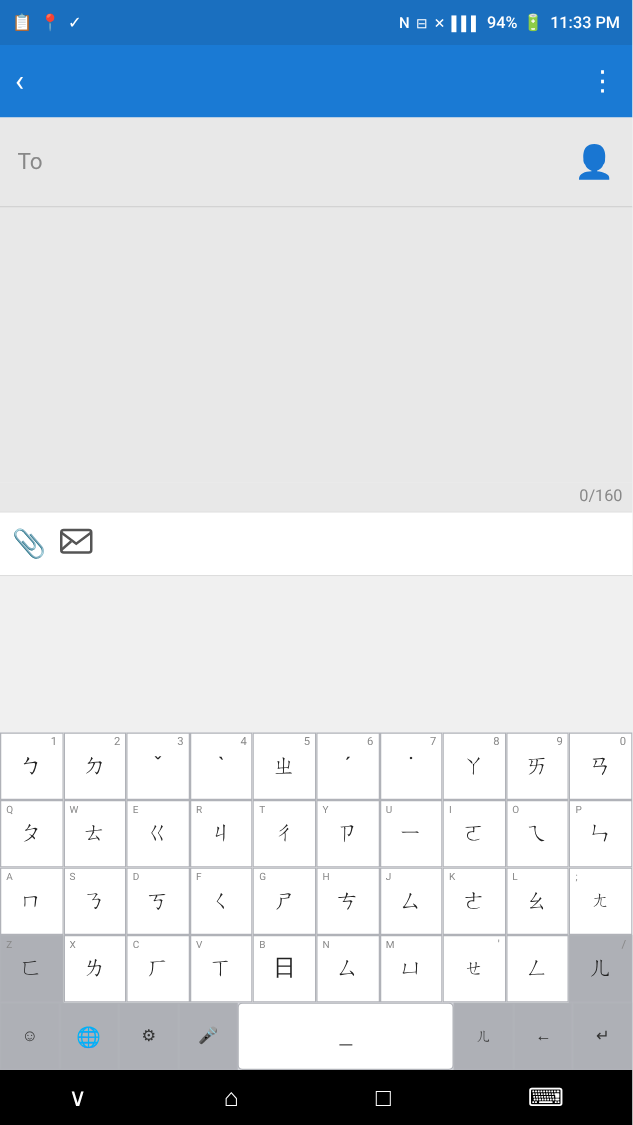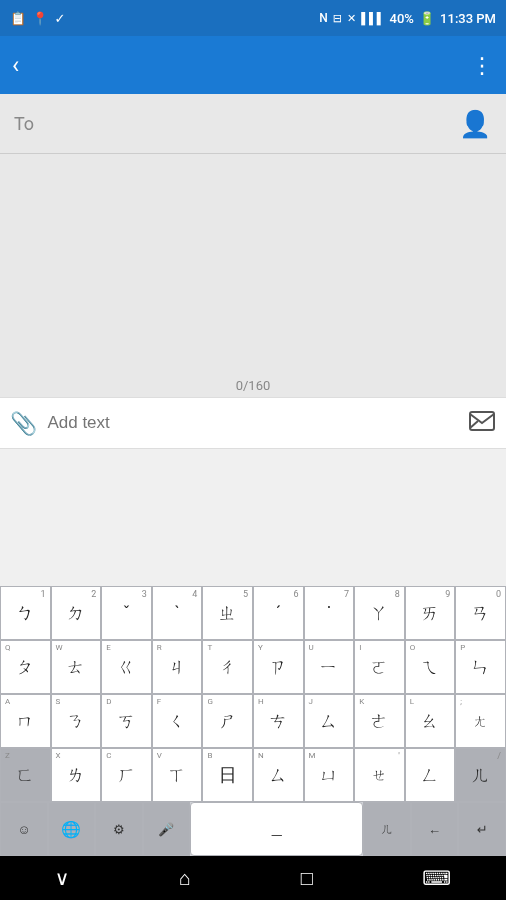--- a/index.html
+++ b/index.html
@@ -63,21 +63,21 @@
     }
     .app-bar-more {
       color: white;
       font-size: 22px;
       letter-spacing: 1px;
     }
 
     
     .to-field {
       width: 100%;
-      height: 60px;
+      height: 72px;
       background: #e8e8e8;
       display: flex;
       align-items: center;
       padding: 0 14px;
       border-bottom: 1px solid #ccc;
       justify-content: flex-end;
     }
     .to-label {
       font-size: 18px;
       color: #888;
@@ -99,21 +99,21 @@
     
     .message-area {
       width: 100%;
       height: 220px;
       background: #e8e8e8;
       display: flex;
       flex-direction: column;
       padding: 10px 14px;
     }
     .char-count {
-      text-align: center;
+      text-align: right;
       font-size: 13px;
       color: #888;
       padding: 4px 8px;
       background: #e8e8e8;
     }
 
     
     .text-input-row {
       width: 100%;
       height: 52px;
@@ -242,21 +242,21 @@
   <div class="status-bar-left">
     <span style="color:white;font-size:13px;">📋</span>
     <span style="color:white;font-size:13px;">📍</span>
     <span style="color:white;font-size:13px;">✓</span>
   </div>
   <div class="status-bar-right">
     <span style="font-size:12px;">N</span>
     <span style="font-size:11px;">⊟</span>
     <span style="font-size:11px;">✕</span>
     <span style="font-size:11px;">▌▌▌</span>
-    <span>40%</span>
+    <span>94%</span>
     <span style="font-size:13px;">🔋</span>
     <span>11:33 PM</span>
   </div>
 </div>
 
 <div class="app-bar">
   <div class="app-bar-left">
     <span class="app-bar-back">‹</span>
   </div>
   <span class="app-bar-more">⋮</span>
@@ -268,21 +268,20 @@
   <span class="contact-icon">👤</span>
 </div>
 
 <div class="message-area">
 </div>
 
 <div class="char-count">0/160</div>
 
 <div class="text-input-row">
   <span class="attach-icon">📎</span>
-  <input class="text-input" type="text" placeholder="Add text" style="">
   <span class="send-icon">
     <svg width="28" height="22" viewBox="0 0 28 22" fill="none" xmlns="http://www.w3.org/2000/svg">
       <rect x="2" y="2" width="24" height="18" rx="2" stroke="#555" stroke-width="2" fill="none"></rect>
       <polyline points="2,4 14,13 26,4" stroke="#555" stroke-width="2" fill="none"></polyline>
       <line x1="2" y1="18" x2="10" y2="11" stroke="#555" stroke-width="2"></line>
     </svg>
   </span>
 </div>
 
 <div class="keyboard">

